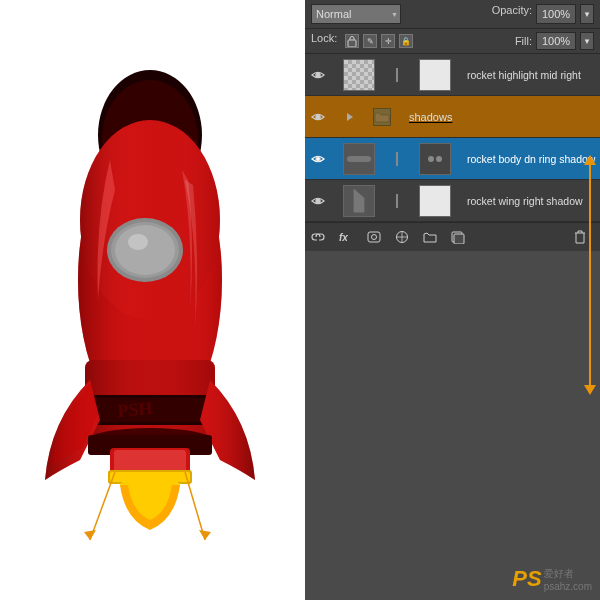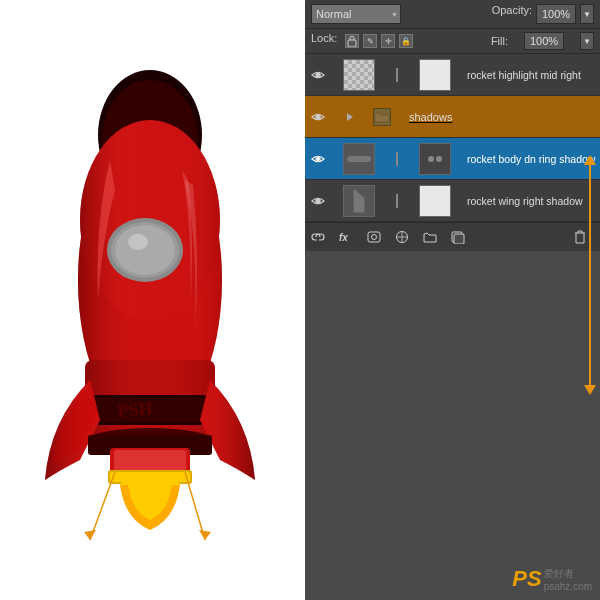--- a/index.html
+++ b/index.html
@@ -138,21 +138,21 @@
       display: flex;
       align-items: center;
       justify-content: center;
       font-size: 8px;
       color: #ccc;
     }
 
     .fill-group {
       display: flex;
       align-items: center;
-      gap: 16px;
+      gap: 4px;
       margin-left: auto;
     }
 
     .fill-label {
       color: #ccc;
       font-size: 11px;
     }
 
     .fill-input {
       background: #5a5a5a;

